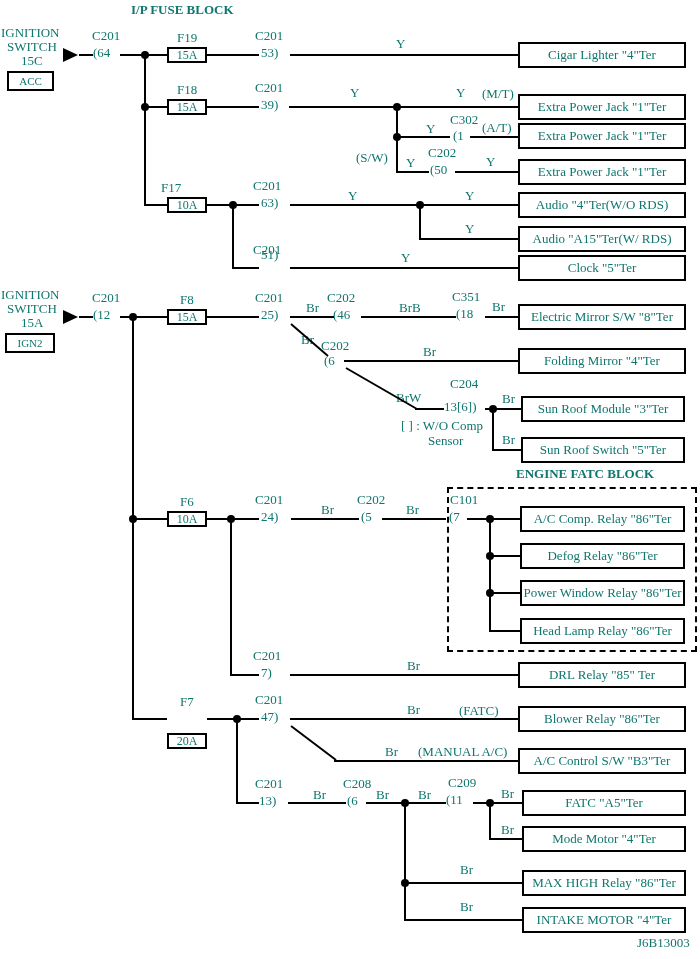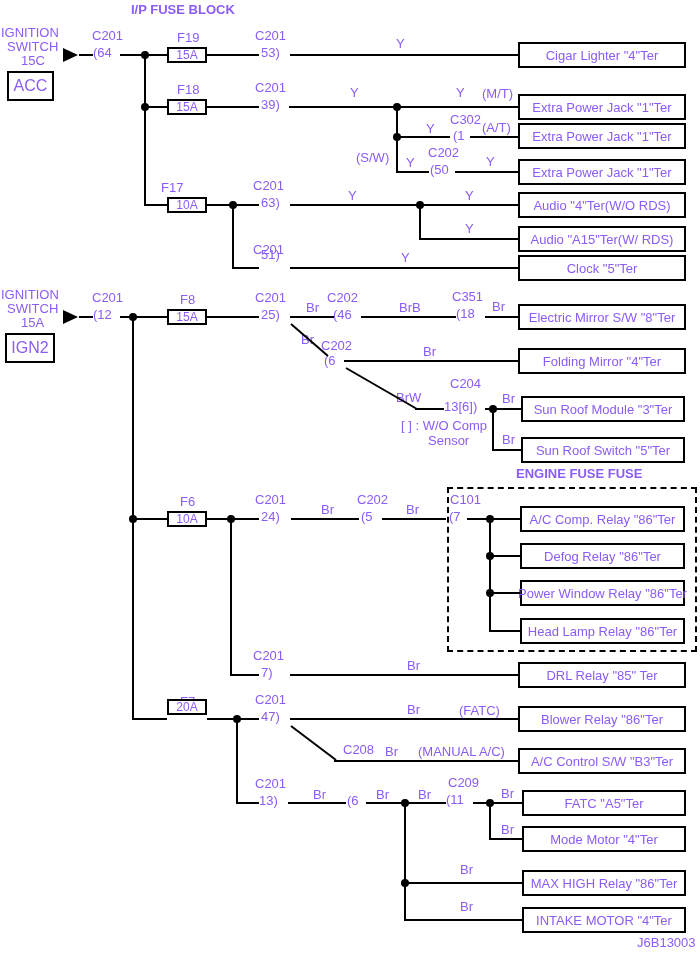--- a/index.html
+++ b/index.html
@@ -1,41 +1,41 @@
 <!DOCTYPE html>
 <html><head>
 <meta charset="utf-8">
 <style>
   *{box-sizing:border-box;margin:0;padding:0}
   html,body{background:#fff}
-  #canvas{position:relative;width:700px;height:959px;background:#fff;color:#8b5cf6;
-          font-family:Liberation Sans, sans-serif;overflow:hidden}
+  #canvas{position:relative;width:700px;height:959px;background:#fff;color:#0f766e;
+          font-family:Liberation Serif, serif;overflow:hidden}
   .lb{position:absolute;font-size:13px;line-height:14px;white-space:nowrap}
   .bold{font-weight:bold}
   .h{position:absolute;height:2px;background:#000}
   .v{position:absolute;width:2px;background:#000}
   .dot{position:absolute;width:8px;height:8px;border-radius:50%;background:#000}
   .ebox{position:absolute;height:26px;border:2px solid #000;display:flex;align-items:center;
         justify-content:center;font-size:13px;white-space:nowrap;background:#fff}
   .fuse{position:absolute;width:40px;height:16px;border:2px solid #000;display:flex;
         align-items:center;justify-content:center;font-size:12px;background:#fff}
-  .tag{position:absolute;height:30px;border:2px solid #000;display:flex;align-items:center;
-       justify-content:center;font-size:16px;background:#fff}
+  .tag{position:absolute;height:20px;border:2px solid #000;display:flex;align-items:center;
+       justify-content:center;font-size:11px;background:#fff}
   .tri{position:absolute;width:0;height:0;border-top:7px solid transparent;
        border-bottom:7px solid transparent;border-left:15px solid #000}
   .dashed{position:absolute;border:2px dashed #000}
   svg{position:absolute;left:0;top:0}
 </style>
 </head>
 <body>
 
 <div id="canvas">
 
   <div class="lb bold" style="left:131px;top:3px">I/P FUSE BLOCK</div>
-  <div class="lb bold" style="left:516px;top:467px">ENGINE FUSE FUSE</div>
+  <div class="lb bold" style="left:516px;top:467px">ENGINE FATC BLOCK</div>
   <div class="lb" style="left:637px;top:936px">J6B13003</div>
 
   <div class="lb" style="left:1px;top:26px">IGNITION</div>
   <div class="lb" style="left:7px;top:40px">SWITCH</div>
   <div class="lb" style="left:21px;top:54px">15C</div>
   <div class="tag" style="left:7px;top:71px;width:47px">ACC</div>
   <div class="tri" style="left:63px;top:48px"></div>
   <div class="lb" style="left:92px;top:29px">C201</div>
   <div class="lb" style="left:93px;top:46px">(64</div>
 
@@ -51,21 +51,21 @@
   <div class="fuse" style="left:167px;top:47px">15A</div>
   <div class="lb" style="left:177px;top:83px">F18</div>
   <div class="fuse" style="left:167px;top:99px">15A</div>
   <div class="lb" style="left:161px;top:181px">F17</div>
   <div class="fuse" style="left:167px;top:197px">10A</div>
   <div class="lb" style="left:180px;top:293px">F8</div>
   <div class="fuse" style="left:167px;top:309px">15A</div>
   <div class="lb" style="left:180px;top:495px">F6</div>
   <div class="fuse" style="left:167px;top:511px">10A</div>
   <div class="lb" style="left:180px;top:695px">F7</div>
-  <div class="fuse" style="left:167px;top:699px">20A</div>
+  <div class="fuse" style="left:167px;top:733px">20A</div>
 
   <div class="lb" style="left:255px;top:29px">C201</div>
   <div class="lb" style="left:261px;top:46px">53)</div>
   <div class="lb" style="left:255px;top:81px">C201</div>
   <div class="lb" style="left:261px;top:98px">39)</div>
   <div class="lb" style="left:450px;top:113px">C302</div>
   <div class="lb" style="left:453px;top:129px">(1</div>
   <div class="lb" style="left:428px;top:146px">C202</div>
   <div class="lb" style="left:430px;top:163px">(50</div>
   <div class="lb" style="left:253px;top:179px">C201</div>
@@ -87,21 +87,21 @@
   <div class="lb" style="left:357px;top:493px">C202</div>
   <div class="lb" style="left:361px;top:510px">(5</div>
   <div class="lb" style="left:450px;top:493px">C101</div>
   <div class="lb" style="left:449px;top:510px">(7</div>
   <div class="lb" style="left:253px;top:649px">C201</div>
   <div class="lb" style="left:261px;top:666px">7)</div>
   <div class="lb" style="left:255px;top:693px">C201</div>
   <div class="lb" style="left:261px;top:710px">47)</div>
   <div class="lb" style="left:255px;top:777px">C201</div>
   <div class="lb" style="left:259px;top:794px">13)</div>
-  <div class="lb" style="left:343px;top:743px">C208</div>
+  <div class="lb" style="left:343px;top:777px">C208</div>
   <div class="lb" style="left:347px;top:794px">(6</div>
   <div class="lb" style="left:448px;top:776px">C209</div>
   <div class="lb" style="left:446px;top:793px">(11</div>
 
   <div class="lb" style="left:396px;top:37px">Y</div>
   <div class="lb" style="left:350px;top:86px">Y</div>
   <div class="lb" style="left:456px;top:86px">Y</div>
   <div class="lb" style="left:482px;top:87px">(M/T)</div>
   <div class="lb" style="left:426px;top:122px">Y</div>
   <div class="lb" style="left:482px;top:121px">(A/T)</div>

